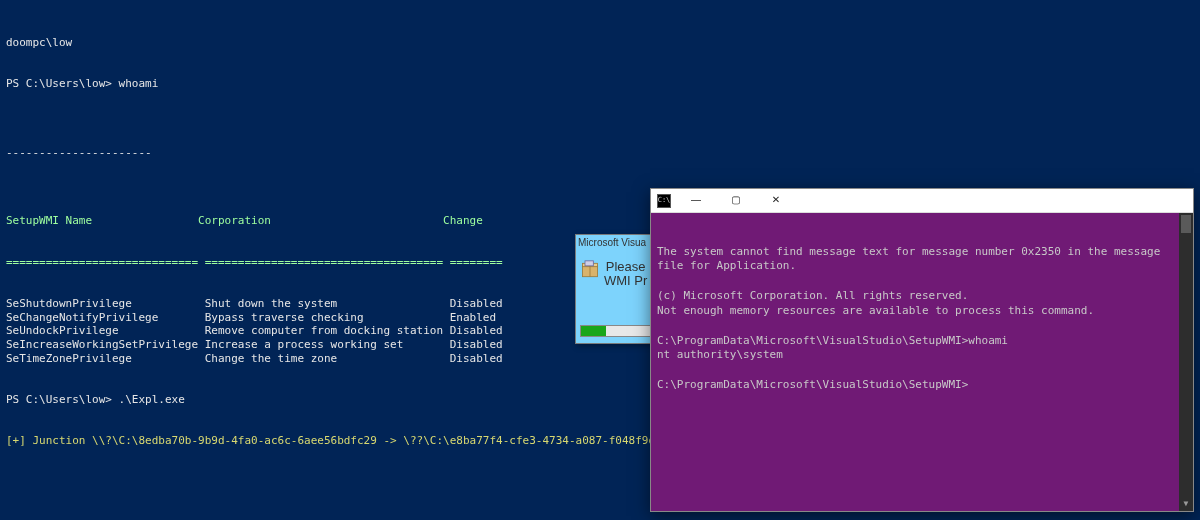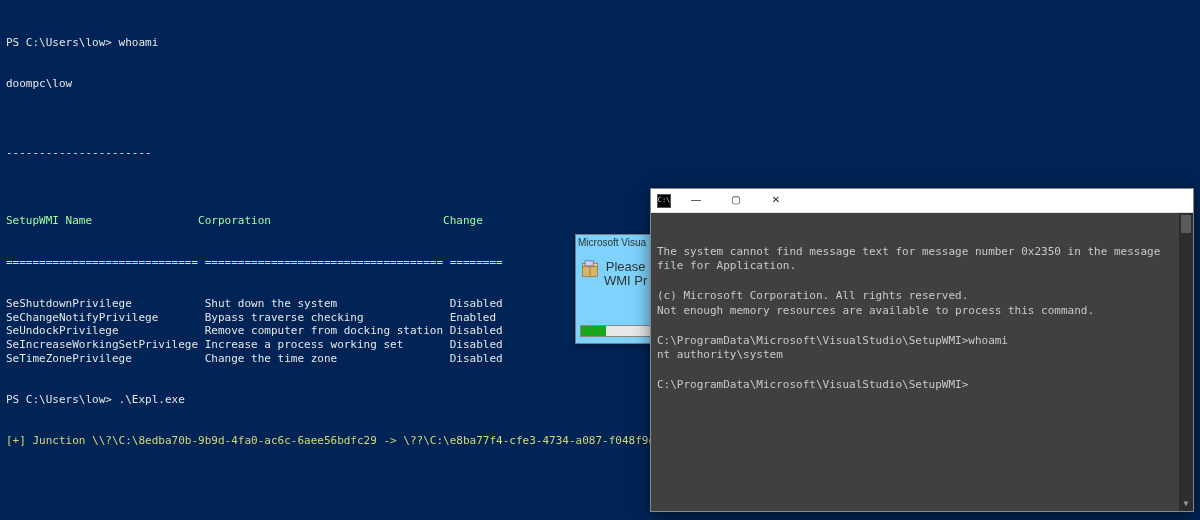--- a/index.html
+++ b/index.html
@@ -110,21 +110,21 @@
   .cmd-ctrl {
     width: 40px; height: 24px;
     display: flex; align-items: center; justify-content: center;
     font-family: 'Segoe UI Symbol', sans-serif;
     font-size: 10px;
     color: #222;
     cursor: default;
   }
   .cmd-body {
     flex: 1;
-    background: #404040;
+    background: #701a75;
     color: #c8c8c8;
     font-family: Consolas, monospace;
     font-size: 11px;
     padding: 4px 6px;
     white-space: pre-wrap;
     position: relative;
     overflow: hidden;
   }
   .cmd-body .line { display: block; line-height: 1.35; }
   .scrollbar {
@@ -147,22 +147,22 @@
     color: #999;
     font-size: 8px;
   }
   .scrollbar .arrow.up { top: 0; }
   .scrollbar .arrow.down { bottom: 0; }
 </style>
 </head>
 <body>
 
 <div class="ps-terminal">
+  <span class="ps-line">doompc\low</span>
   <span class="ps-line"><span class="prompt">PS C:\Users\low&gt; </span><span>whoami</span></span>
-  <span class="ps-line">doompc\low</span>
   <span class="ps-line"></span>
   <span class="ps-line">----------------------</span>
   <span class="ps-line"></span>
   <span class="ps-line header-line"><span id="th-name">SetupWMI Name                </span><span id="th-desc">Corporation                          </span><span id="th-state">Change</span></span>
   <span class="ps-line header-line"><span id="dv-name">============================= </span><span id="dv-desc">==================================== </span><span id="dv-state">========</span></span>
   <div id="priv-rows"><span class="ps-line">SeShutdownPrivilege           Shut down the system                 Disabled</span><span class="ps-line">SeChangeNotifyPrivilege       Bypass traverse checking             Enabled</span><span class="ps-line">SeUndockPrivilege             Remove computer from docking station Disabled</span><span class="ps-line">SeIncreaseWorkingSetPrivilege Increase a process working set       Disabled</span><span class="ps-line">SeTimeZonePrivilege           Change the time zone                 Disabled</span></div>
   <span class="ps-line"><span class="prompt">PS C:\Users\low&gt; </span><span>.\Expl.exe</span></span>
   <div id="exploit-lines"><span class="ps-line yellow">[+] Junction \\?\C:\8edba70b-9b9d-4fa0-ac6c-6aee56bdfc29 -&gt; \??\C:\e8ba77f4-cfe3-4734-a087-f048f9d6c307 created!</span></div>
 </div>
 

